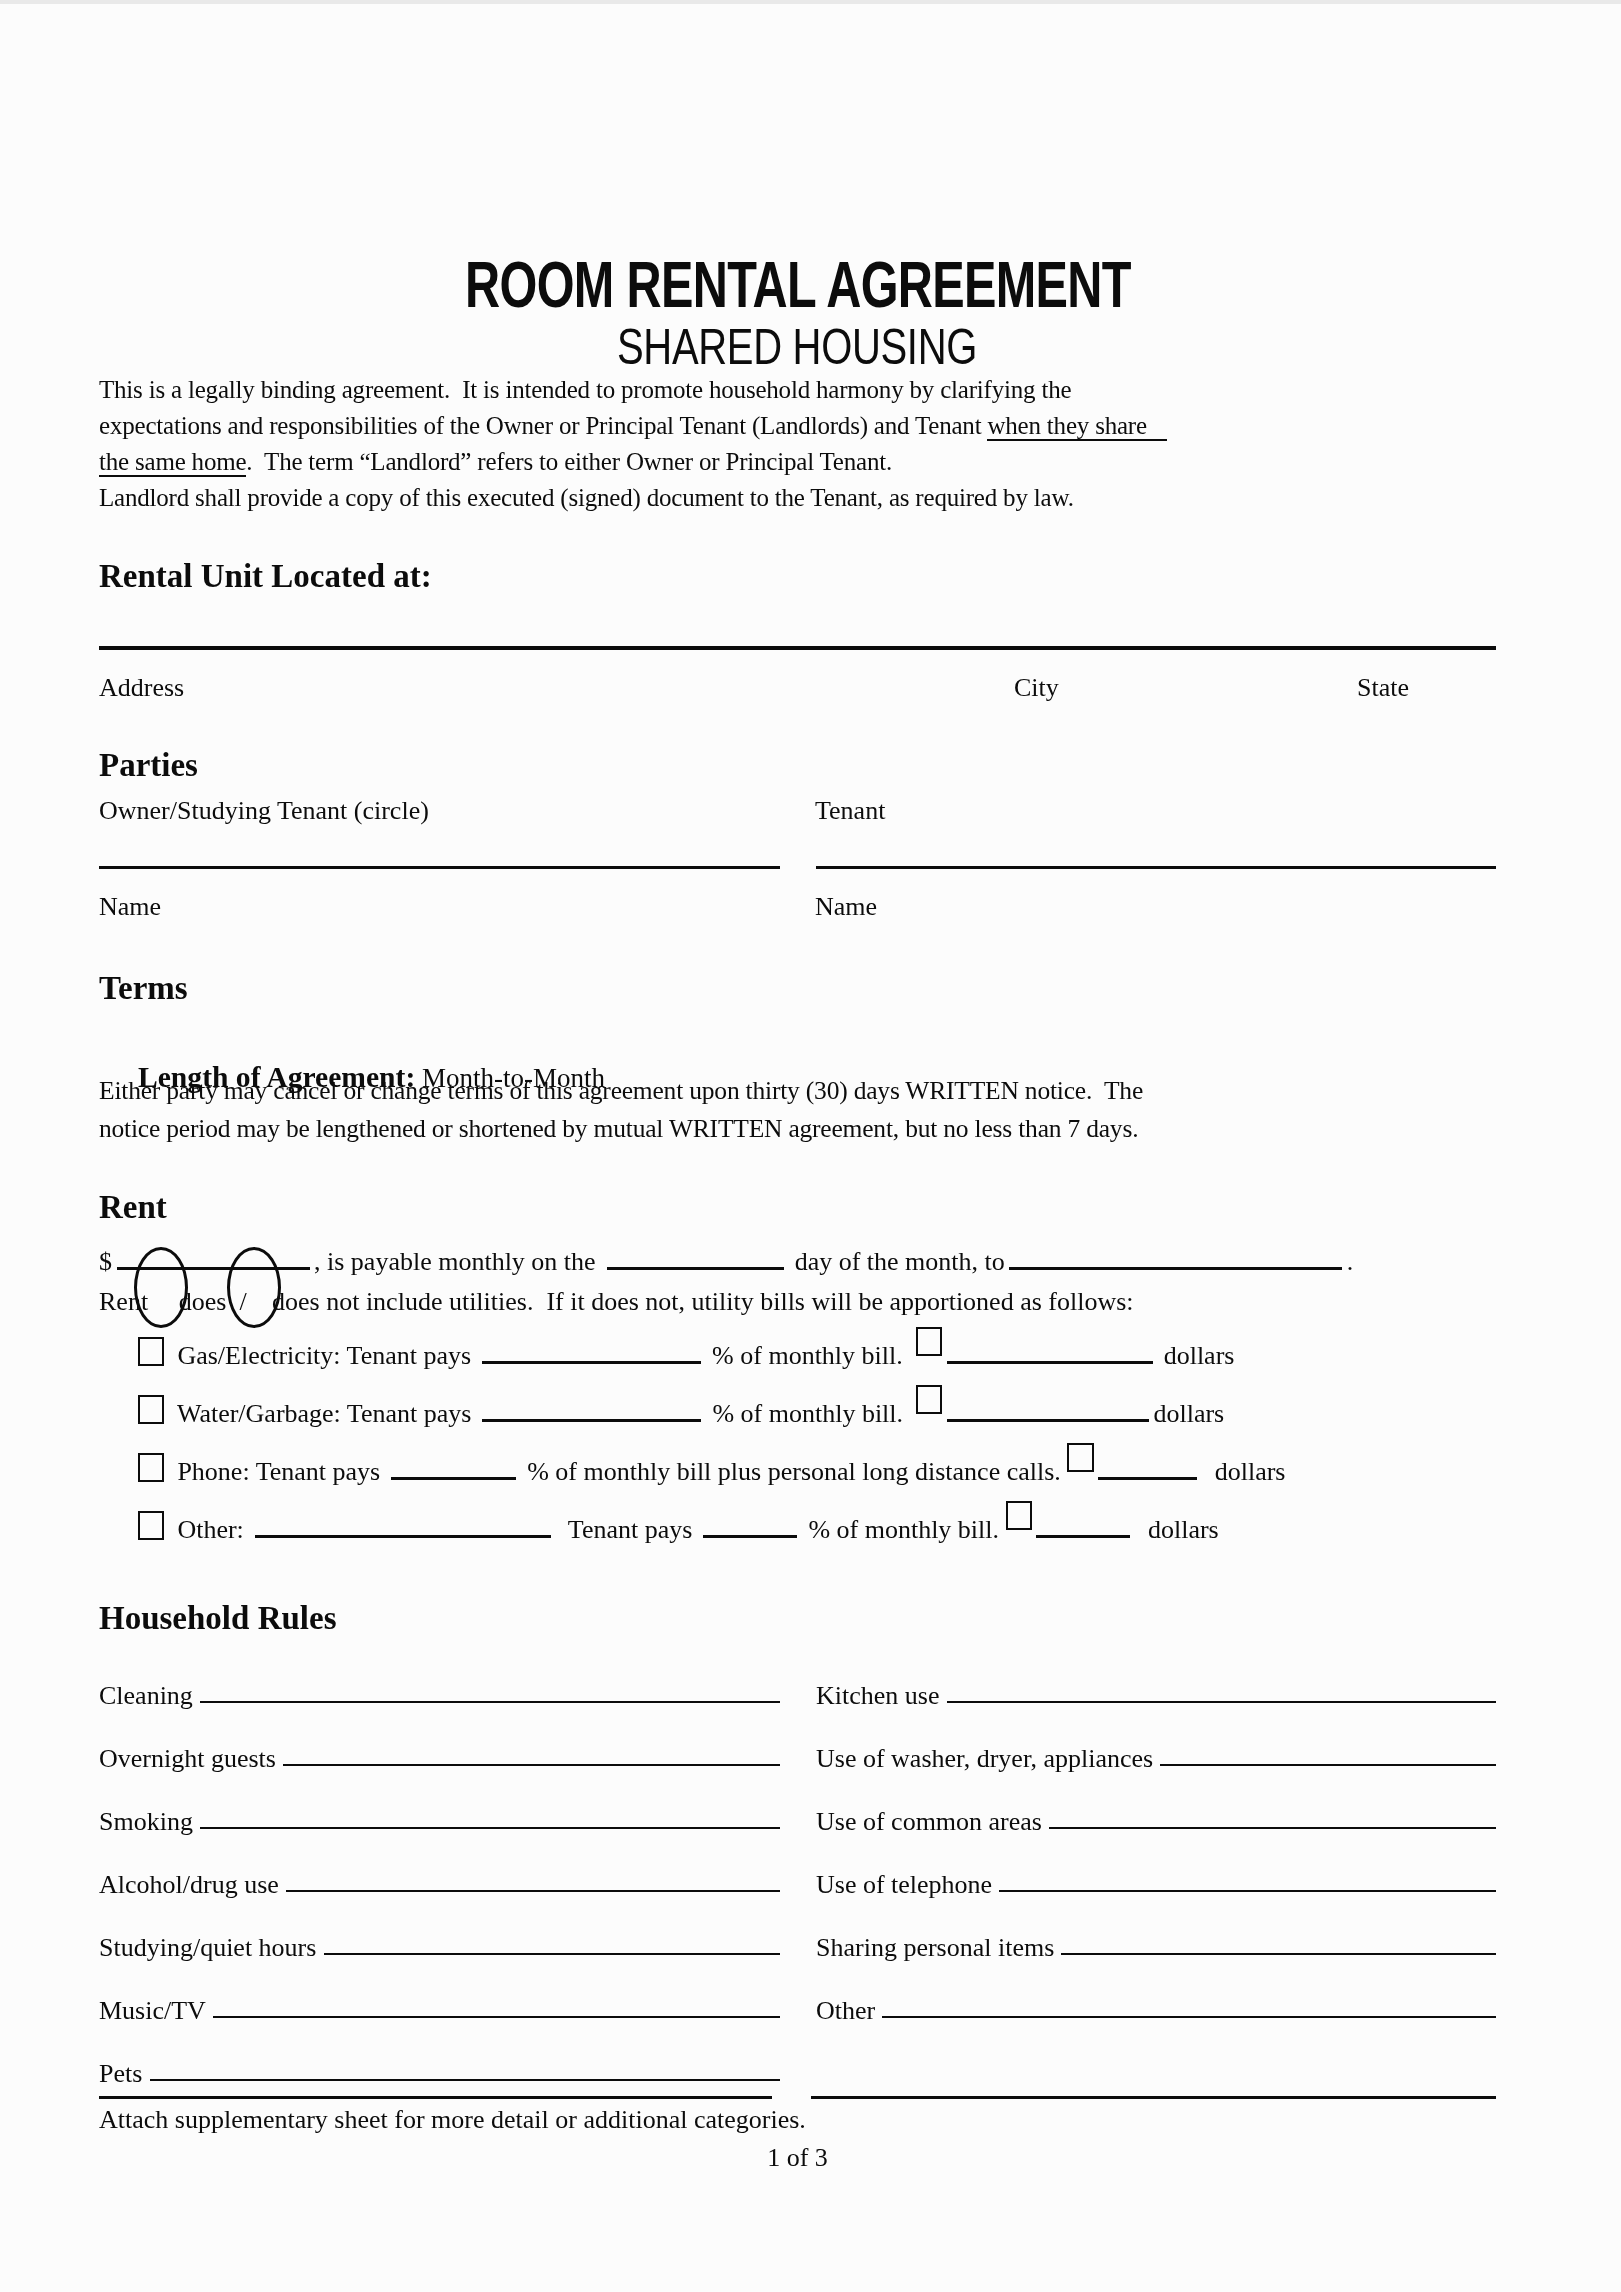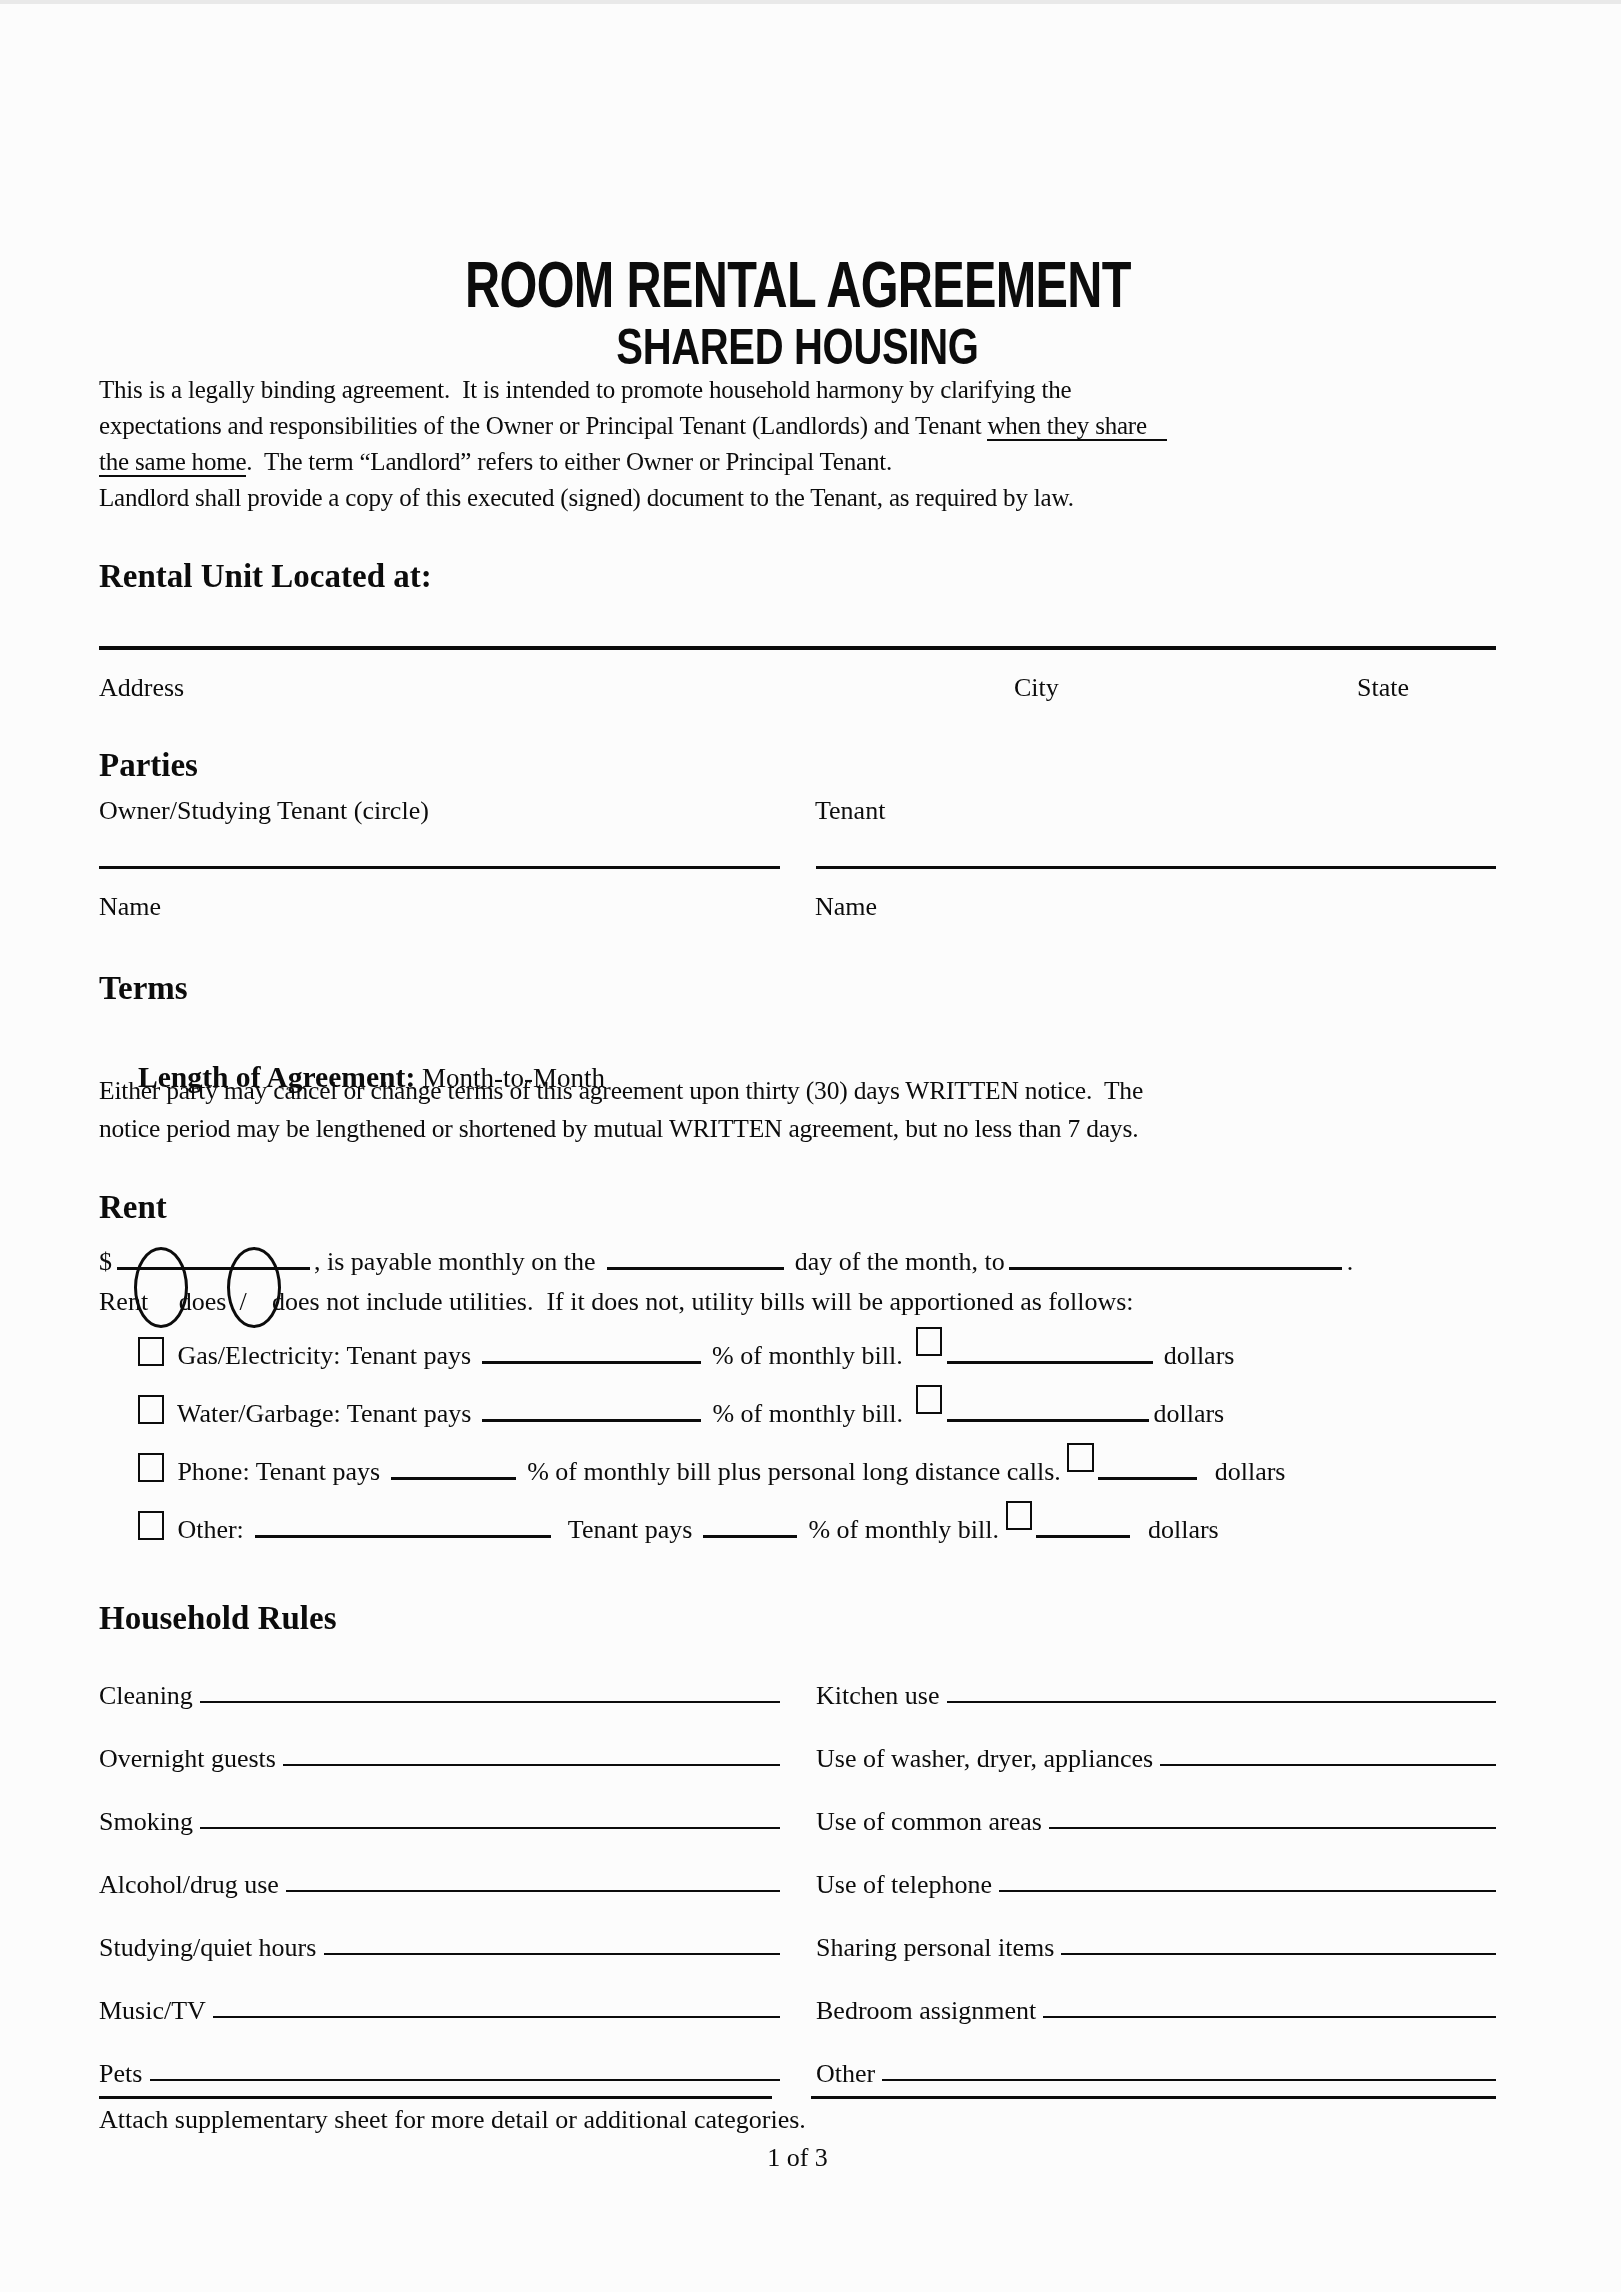--- a/index.html
+++ b/index.html
@@ -17,21 +17,21 @@
     overflow:hidden;
     margin:4px auto;
   }
   .content{margin-left:99px;width:1397px;}
 
   
   .title{margin-top:249px;text-align:center;line-height:64px;height:64px;
          font-family:"Liberation Sans",sans-serif;font-weight:bold;font-size:64px;}
   .title .cond{display:inline-block;transform:scaleX(0.76);transform-origin:center;letter-spacing:-0.9px;white-space:pre;}
   .subtitle{margin-top:5.4px;text-align:center;line-height:50px;height:50px;
-            font-family:"Liberation Sans",sans-serif;font-weight:bold;font-size:50px;}
+            font-family:"Liberation Sans",sans-serif;font-weight:normal;font-size:50px;}
   .subtitle .cond{display:inline-block;transform:scaleX(0.80);transform-origin:center;letter-spacing:-0.4px;white-space:pre;}
 
   
   .intro{margin:0;font-size:25px;line-height:36px;letter-spacing:-0.2px;}
   .iline{display:block;white-space:pre;}
   .uline{border-bottom:2.7px solid var(--ink);padding-right:19.7px;}
   .uline2{border-bottom:2.7px solid var(--ink);}
 
   
   .h{font-weight:bold;font-size:33px;line-height:43px;height:43px;white-space:pre;}
@@ -209,24 +209,20 @@
           </div>
           <div class="rule-row">
             <span class="rule-label">Use of telephone</span>
             <div class="rule-fill"></div>
           </div>
           <div class="rule-row">
             <span class="rule-label">Sharing personal items</span>
             <div class="rule-fill"></div>
           </div>
           <div class="rule-row">
-            <span class="rule-label">Bedroom assignment</span>
-            <div class="rule-fill"></div>
-          </div>
-          <div class="rule-row">
             <span class="rule-label">Other</span>
             <div class="rule-fill"></div>
           </div>
         </div>
     </div>
 
     <div class="bottom-lines">
       <div class="bline-left"></div>
       <div class="bline-gap"></div>
       <div class="bline-right"></div>

